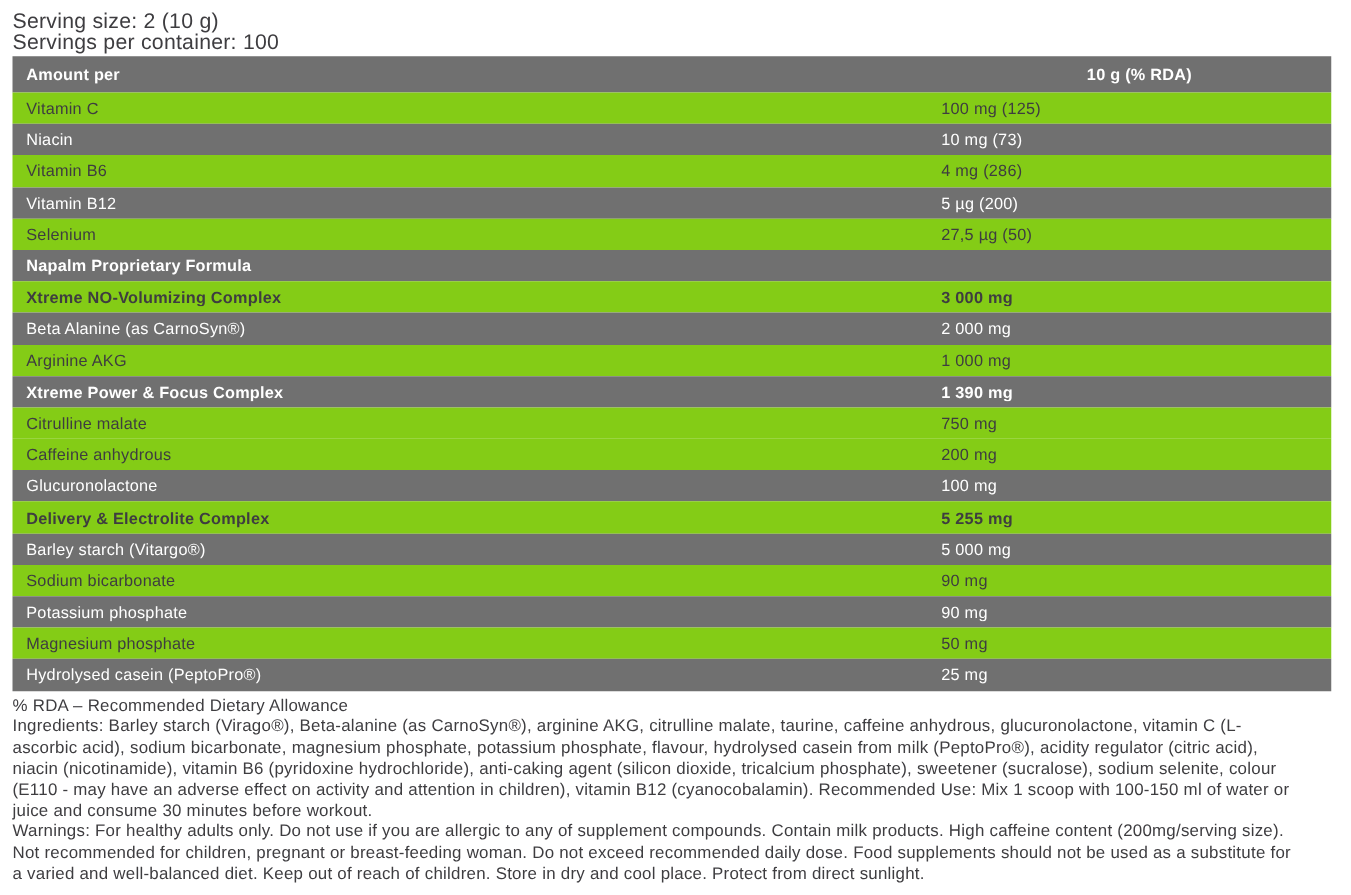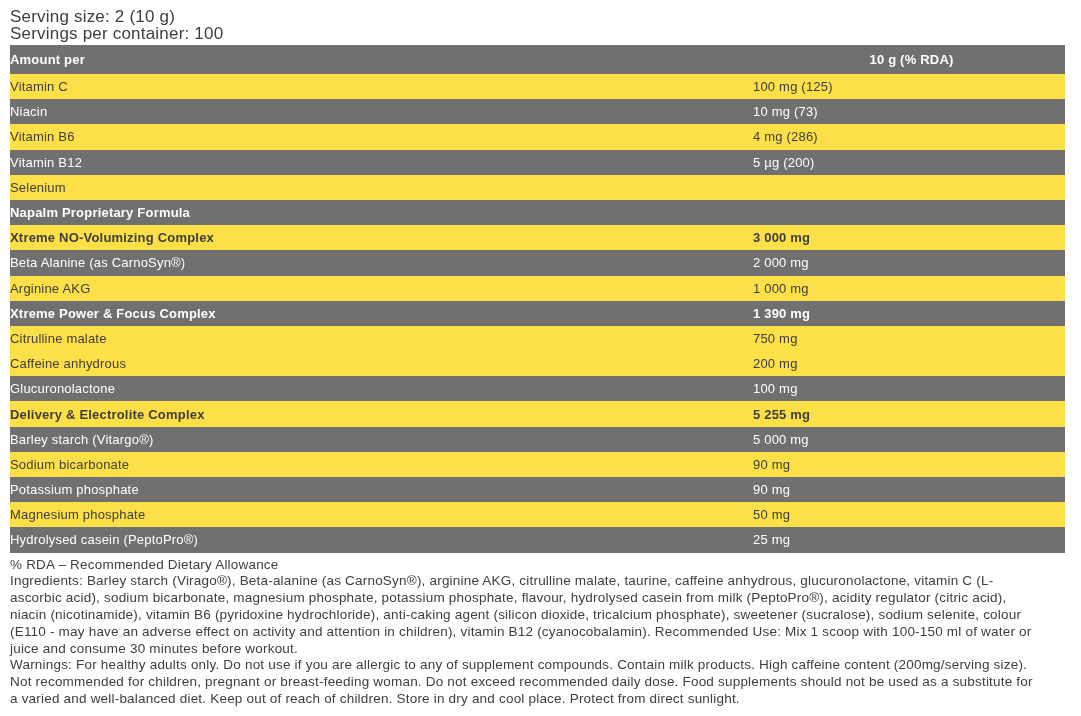--- a/index.html
+++ b/index.html
@@ -26,28 +26,29 @@
   .facts-table {
     margin: 3px 16px 0 10px;
     width: 1055px;
   }
   .row {
     display: flex;
     align-items: center;
     height: 25.2px;
     font-size: 13px;
     letter-spacing: 0.2px;
-    background: #fde047;
+    background: #84cc16;
     color: #3E3D40;
   }
   .row.header { height: 29px; font-weight: bold; }
   .row.dark { background: #707070; color: #ffffff; }
   .row.sec { font-weight: bold; }
   .row .label {
     flex: 1 1 auto;
+    padding-left: 11px;
     white-space: nowrap;
     overflow: hidden;
   }
   .row .value {
     flex: 0 0 312px;
     width: 312px;
     white-space: nowrap;
     overflow: hidden;
   }
   .row.header .value { padding-left: 5px; box-sizing: border-box; text-align: center; }
@@ -92,20 +93,21 @@
       <div class="value">4 mg (286)</div>
     </div>
 
     <div class="row dark">
       <div class="label">Vitamin B12</div>
       <div class="value">5 µg (200)</div>
     </div>
 
     <div class="row">
       <div class="label">Selenium</div>
+      <div class="value">27,5 µg (50)</div>
     </div>
 
     <div class="row dark sec">
       <div class="label">Napalm Proprietary Formula</div>
       <div class="value"></div>
     </div>
 
     <div class="row sec">
       <div class="label">Xtreme NO-Volumizing Complex</div>
       <div class="value">3 000 mg</div>

